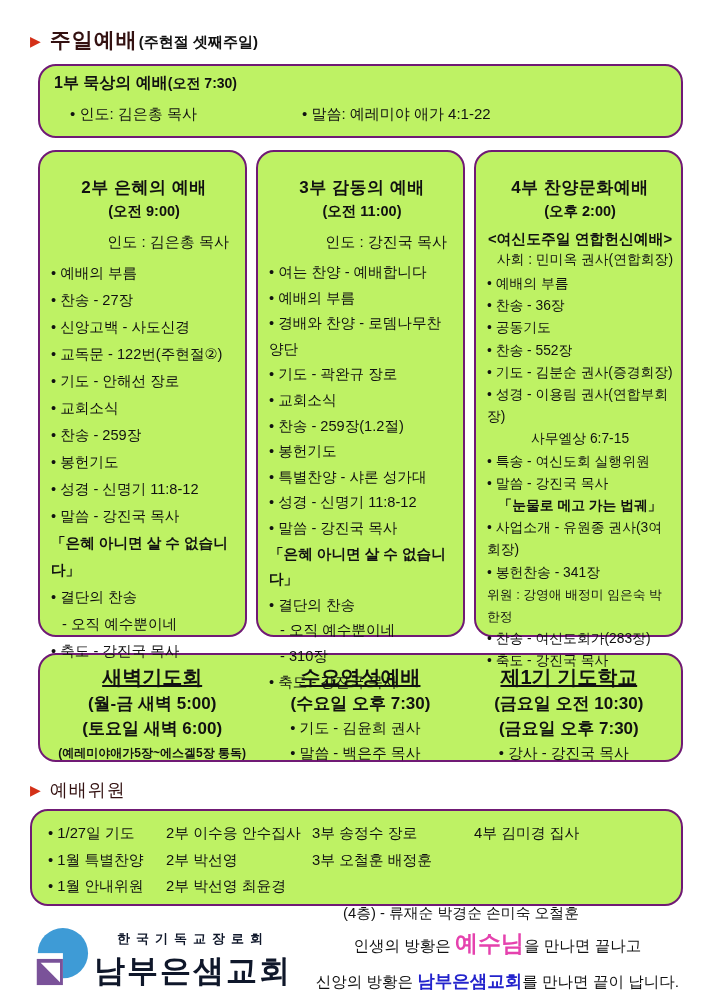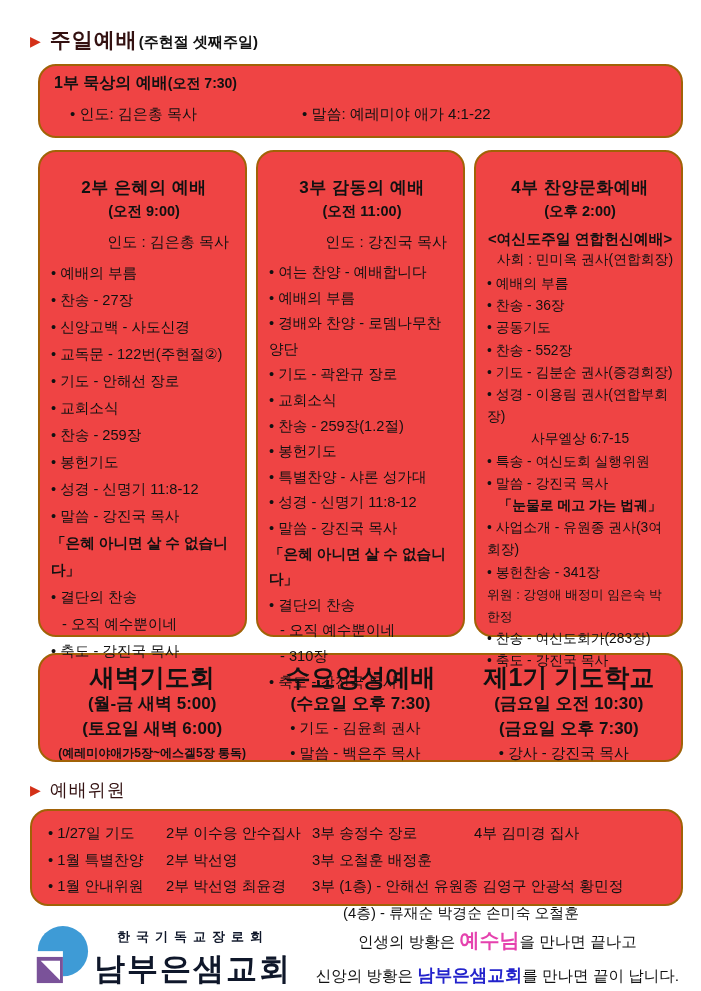--- a/index.html
+++ b/index.html
@@ -1,20 +1,20 @@
 <!DOCTYPE html>
 <html><head>
 <meta charset="utf-8">
 <style>
   html,body{margin:0;padding:0;background:#fff;}
   .page{
     width:701px;height:991px;background:#ffffff;position:relative;overflow:hidden;
     font-family:"Liberation Sans","DejaVu Sans",sans-serif;color:#111;
   }
-  .rbox{border:2px solid #a16207;border-radius:18px;background:#ef4444;box-sizing:border-box;}
+  .rbox{border:2px solid #701a75;border-radius:18px;background:#bef264;box-sizing:border-box;}
   
   .hdr{display:flex;align-items:baseline;margin:26px 20px 0 30px;}
   .arrow{color:#d43018;font-size:14px;margin-right:9px;position:relative;top:-1px;}
   .hdr-title{font-size:21px;font-weight:bold;color:#331111;letter-spacing:1px;}
   .hdr-sub{font-size:15px;font-weight:600;margin-left:1px;}
   .hdr-right{margin-left:auto;font-weight:bold;font-size:15px;display:flex;gap:14px;}
   
   .svc1{margin:10px 18px 0 38px;width:645px;height:74px;padding:7px 14px 0 14px;}
   .svc1-title{font-size:16px;font-weight:bold;}
   .svc1-time{font-size:14px;font-weight:bold;}
@@ -34,41 +34,41 @@
   .quote{font-weight:bold;}
   .sub{padding-left:11px;}
   .center{text-align:center;}
   .note{font-size:12.8px;}
   .dedication{text-align:center;font-weight:bold;font-size:14.8px;margin-top:9px;}
   .moderator{text-align:right;font-size:13.8px;line-height:22px;}
   .c3-leadin{margin-bottom:2px;}
   
   .weekly{display:flex;margin:16px 18px 0 38px;width:645px;height:109px;padding:9px 8px 0 8px;}
   .wcol{flex:1;text-align:center;}
-  .wtitle{font-size:25px;font-weight:bold;line-height:27px;}
+  .wtitle{font-size:20px;font-weight:bold;line-height:27px;text-decoration:underline;}
   .wline-b{font-weight:bold;font-size:17px;line-height:25px;}
   .wline-s{font-weight:bold;font-size:12px;line-height:25px;}
   .wline-r{font-size:14.8px;line-height:25px;text-align:left;padding-left:34px;}
   
   .chdr{display:flex;align-items:baseline;margin:16px 20px 0 30px;}
   .chdr-title{font-size:18px;font-weight:normal;color:#331111;letter-spacing:1px;}
   .cbox{margin:7px 18px 0 30px;width:653px;height:97px;padding:9px 14px 0 16px;font-size:14.8px;}
   .cgrid{display:grid;grid-template-columns:118px 146px 162px 1fr;}
   .cgrid div{line-height:26.5px;white-space:nowrap;}
   .span34{grid-column:3 / 5;}
   .indent4f{padding-left:31px;}
   
   .footer{display:flex;align-items:center;margin:16px 22px 0 30px;}
   .logo{display:flex;align-items:flex-end;}
   .logo-mark{flex:0 0 auto;}
   .logo-text{margin-left:4px;text-align:center;color:#0f172a;}
   .logo-small{font-size:13px;font-weight:bold;letter-spacing:6px;}
   .logo-large{font-size:31px;font-weight:900;letter-spacing:2px;margin-top:2px;}
   .slogan{margin-left:auto;text-align:center;font-size:15.5px;line-height:1.85;}
-  .slogan .pink{color:#e542ae;font-weight:bold;font-size:20px;}
+  .slogan .pink{color:#e542ae;font-weight:bold;font-size:23px;}
   .slogan .blue{color:#2323cc;font-weight:bold;font-size:17.5px;}
 </style>
 </head>
 <body>
 
 <div class="page">
 
   <div class="hdr">
     <span class="arrow">▶</span>
     <span class="hdr-title">주일예배</span>
@@ -189,21 +189,20 @@
       <div>2부 이수응 안수집사</div>
       <div>3부 송정수 장로</div>
       <div>4부 김미경 집사</div>
 
       <div>• 1월 특별찬양</div>
       <div>2부 박선영</div>
       <div class="span34">3부 오철훈 배정훈</div>
 
       <div>• 1월 안내위원</div>
       <div>2부 박선영 최윤경</div>
-      <div class="span34">3부 (1층) - 안해선 유원종 김영구 안광석 황민정</div>
 
       <div></div>
       <div></div>
       <div class="span34 indent4f">(4층) - 류재순 박경순 손미숙 오철훈</div>
     </div>
   </div>
 
   <div class="footer">
     <div class="logo">
       <span class="logo-mark">

